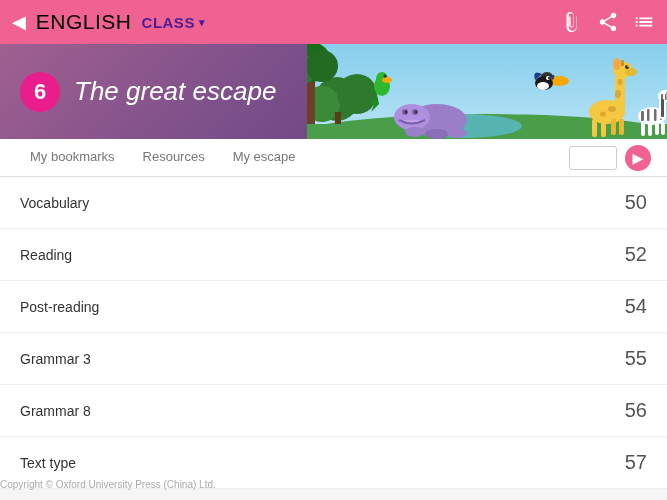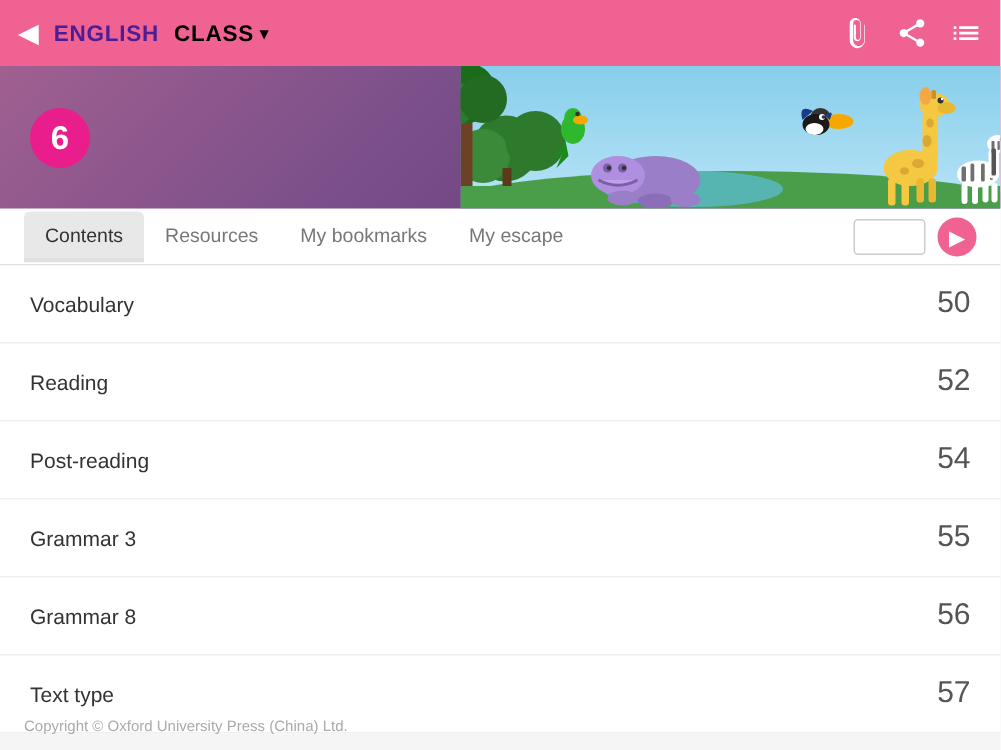--- a/index.html
+++ b/index.html
@@ -22,27 +22,27 @@
       gap: 10px;
     }
     .top-nav .back-icon {
       color: white;
       font-size: 18px;
       cursor: pointer;
       display: flex;
       align-items: center;
     }
     .top-nav .nav-title-english {
+      color: #000000;
+      font-size: 21px;
+      font-weight: normal;
+      letter-spacing: 0.5px;
+    }
+    .top-nav .nav-title-class {
       color: #4c1d95;
-      font-size: 15px;
-      font-weight: bold;
-      letter-spacing: 0.5px;
-    }
-    .top-nav .nav-title-class {
-      color: #000000;
       font-size: 15px;
       font-weight: bold;
       letter-spacing: 0.5px;
       display: flex;
       align-items: center;
       gap: 4px;
     }
     .top-nav .nav-title-class .chevron-icon {
       font-size: 11px;
     }
@@ -177,21 +177,21 @@
     }
     .content-row .row-page {
       font-size: 20px;
       color: #555;
     }
 
     
     .footer {
       position: absolute;
       bottom: 10px;
-      left: 16px;
+      left: 0;
       font-size: 10px;
       color: #aaa;
     }
   </style>
 </head>
 <body>
 
 <div class="top-nav">
   <span class="back-icon">◀</span>
   <span class="nav-title-english">ENGLISH</span>
@@ -211,20 +211,21 @@
 
     <svg viewBox="0 0 24 24" xmlns="http://www.w3.org/2000/svg">
       <path d="M3 13h2v-2H3v2zm0 4h2v-2H3v2zm0-8h2V7H3v2zm4 4h14v-2H7v2zm0 4h14v-2H7v2zM7 7v2h14V7H7z"></path>
     </svg>
   </div>
 </div>
 
 <div class="hero-banner">
   <div class="hero-left">
     <div class="unit-badge">6</div>
+    <div class="hero-title">The great escape</div>
   </div>
   <div class="hero-image-area">
     <svg class="hero-scene" viewBox="0 0 360 95" xmlns="http://www.w3.org/2000/svg">
 
       <defs>
         <linearGradient id="skyGrad" x1="0" y1="0" x2="0" y2="1">
           <stop offset="0%" stop-color="#87CEEB"></stop>
           <stop offset="100%" stop-color="#b8e4f7"></stop>
         </linearGradient>
         <linearGradient id="grassGrad" x1="0" y1="0" x2="0" y2="1">
@@ -327,23 +328,22 @@
       <ellipse cx="75" cy="35" rx="6" ry="7" fill="#2eb82e"></ellipse>
       <ellipse cx="80" cy="36" rx="5" ry="3" fill="#f5a800"></ellipse>
       <circle cx="78" cy="32" r="1.5" fill="#333"></circle>
 
       <path d="M70 50 L62 62 L68 58 L64 68 L72 60" fill="#1a8a1a"></path>
     </svg>
   </div>
 </div>
 
 <div class="tabs-bar">
-  <div class="tab-item active">Contents</div>
+  <div class="tab-item">My bookmarks</div>
   <div class="tab-item">Resources</div>
-  <div class="tab-item">My bookmarks</div>
   <div class="tab-item">My escape</div>
   <div class="tab-nav-right">
     <input type="text" class="tab-input-box" style="">
     <div class="tab-arrow-btn">▶</div>
   </div>
 </div>
 
 <div class="content-list">
   <div class="content-row">
     <span class="row-label">Vocabulary</span>

